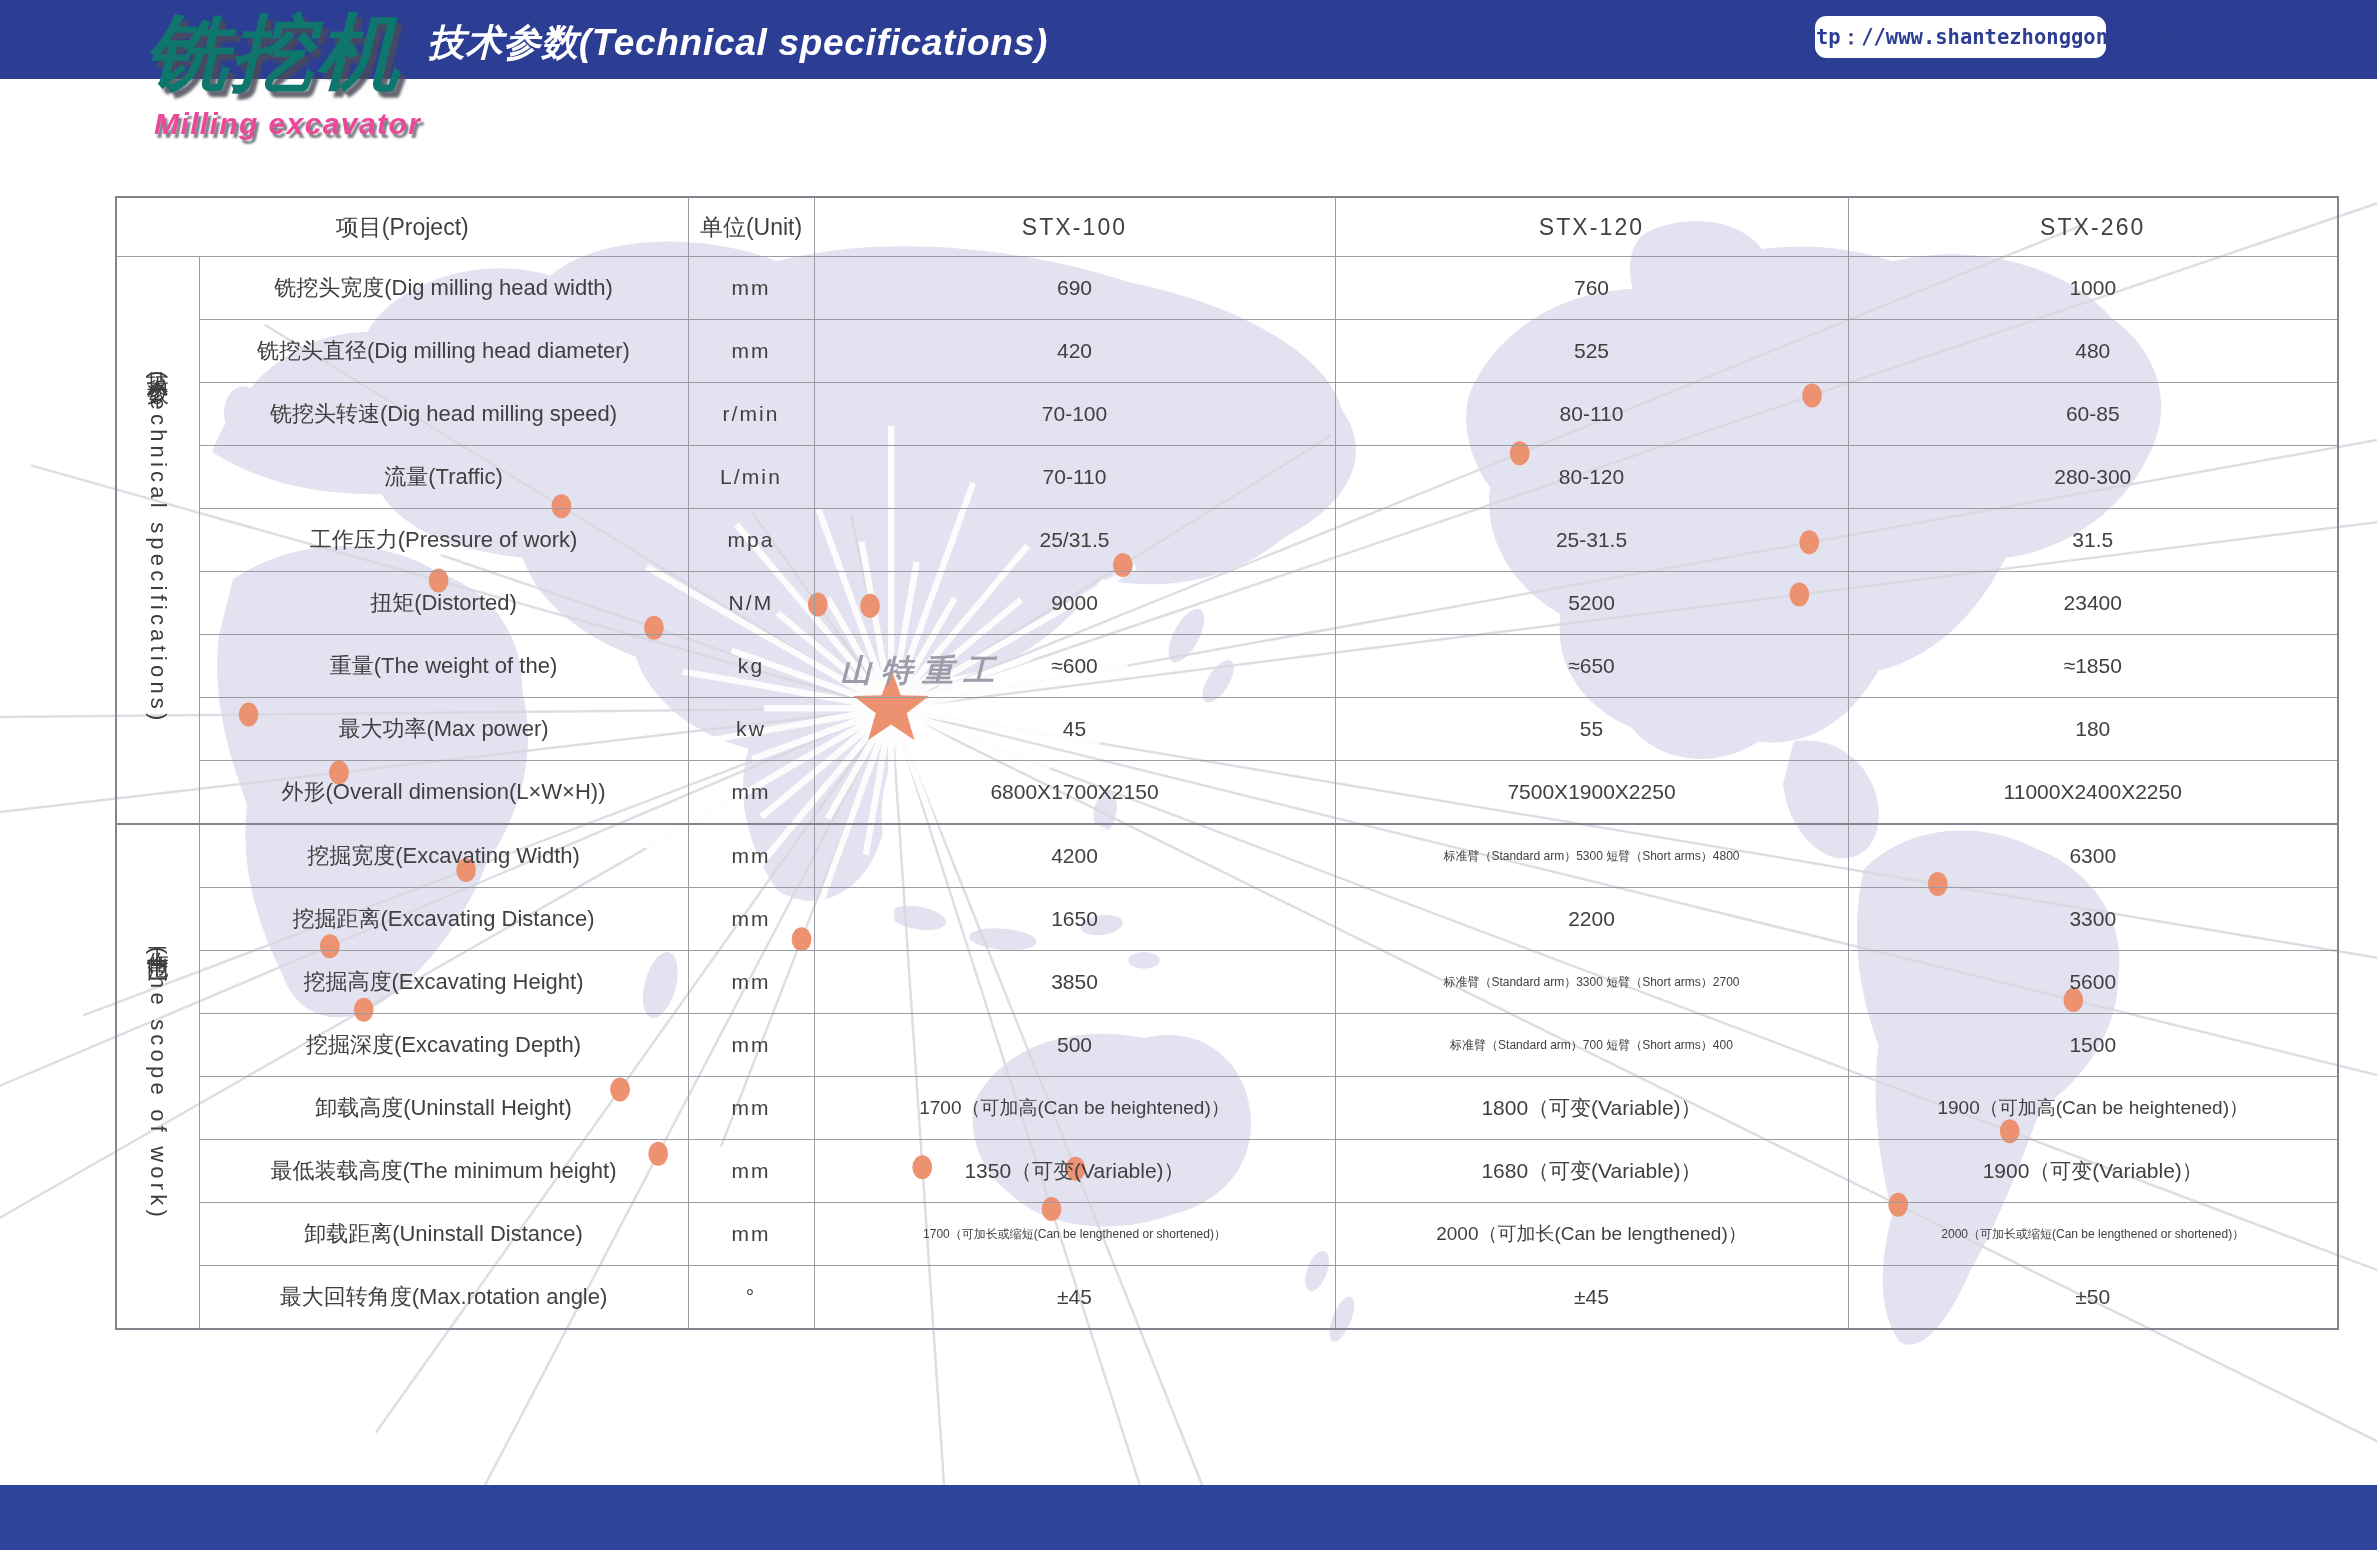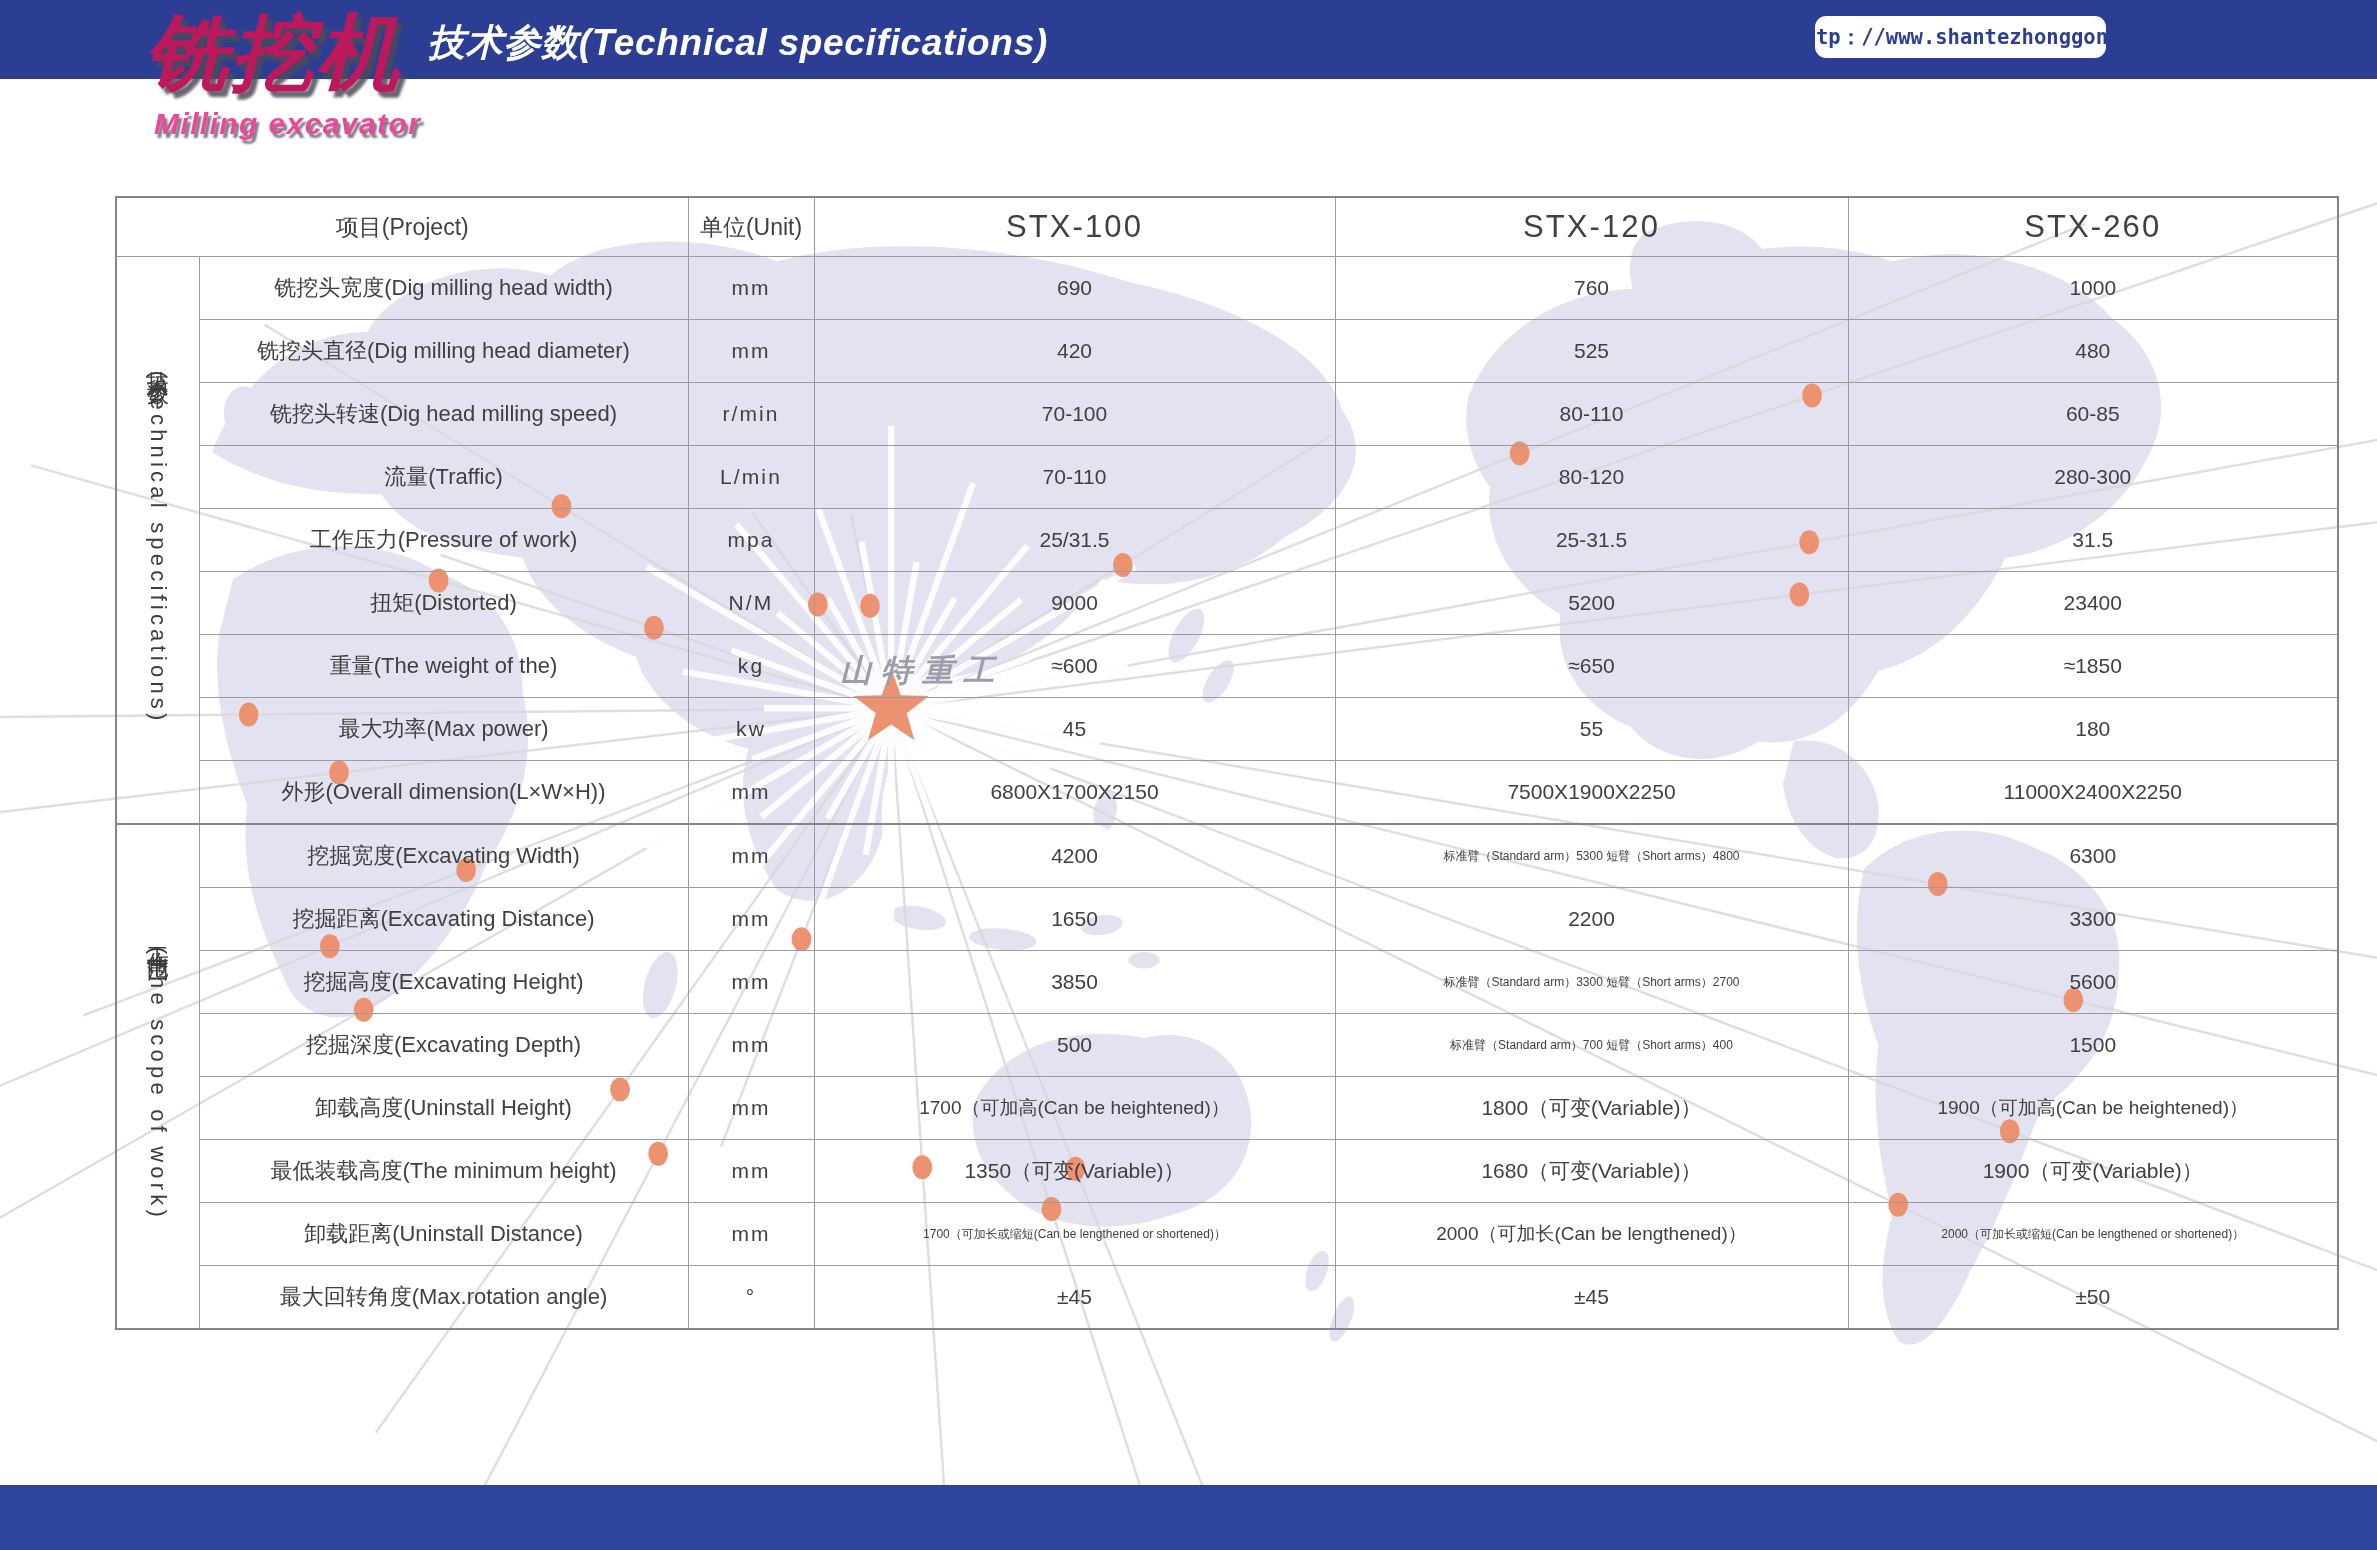--- a/index.html
+++ b/index.html
@@ -11,21 +11,21 @@
     overflow:hidden;
   }
   
   .topbar{
     position:absolute;left:0;top:0;width:2377px;height:79px;
     background:#2c3e93;
   }
   .logo-cn{
     position:absolute;left:145px;top:7px;
     font-size:83px;line-height:1.1;font-weight:bold;font-style:italic;
-    color:#be185d;letter-spacing:2.8px;
+    color:#0f766e;letter-spacing:2.8px;
     text-shadow:5px 5.7px 2.8px rgba(75,75,88,.85);
     z-index:5;white-space:nowrap;
   }
   .logo-en{
     position:absolute;left:154px;top:107px;
     font-size:30px;font-weight:bold;font-style:italic;
     color:#ec4899;letter-spacing:1.4px;
     text-shadow:2.8px 3.5px 2.1px rgba(110,110,122,.9);
     z-index:5;white-space:nowrap;
   }
@@ -54,21 +54,21 @@
     margin-left:36px;
   }
   table.spec{border:2.8px solid #84848e;}
   table.spec td{
     border:1.4px solid #9b9ba3;
     text-align:center;vertical-align:middle;
     color:#404040;background:transparent;
     padding:0 4.2px;overflow:visible;white-space:nowrap;
   }
   thead td{height:58px;font-size:23px;color:#3a3a3a;border-bottom:2.8px solid #84848e;}
-  thead td.model-header{font-size:31px;letter-spacing:2.1px;}
+  thead td.model-header{font-size:23px;letter-spacing:2.1px;}
   tbody td{height:62px;}
   tr.group-start td{border-top:2.8px solid #84848e;}
   td.vlabel{width:83px;}
   td.vlabel span{
     writing-mode:vertical-rl;text-orientation:mixed;
     font-size:22px;letter-spacing:4.2px;color:#3c3c3c;white-space:nowrap;
   }
   td.name-cell{font-size:22px;}
   td.unit-cell{font-size:21px;letter-spacing:2.1px;}
   td.val-cell{font-size:21px;}

